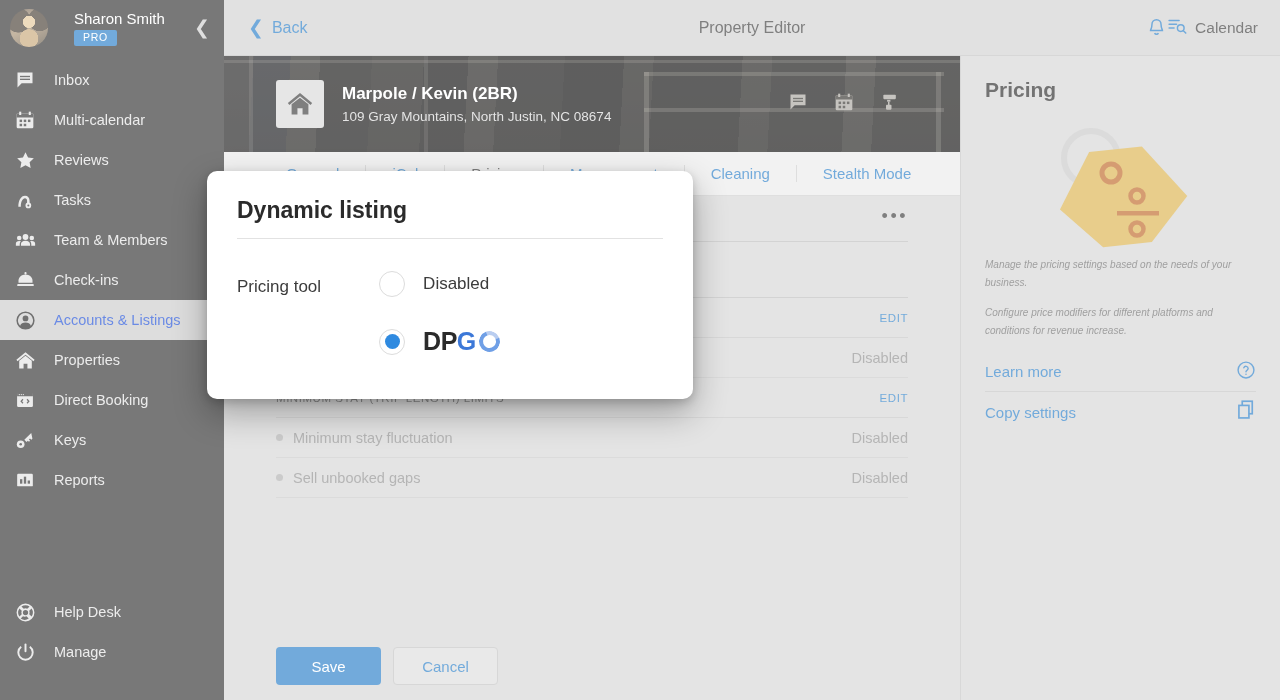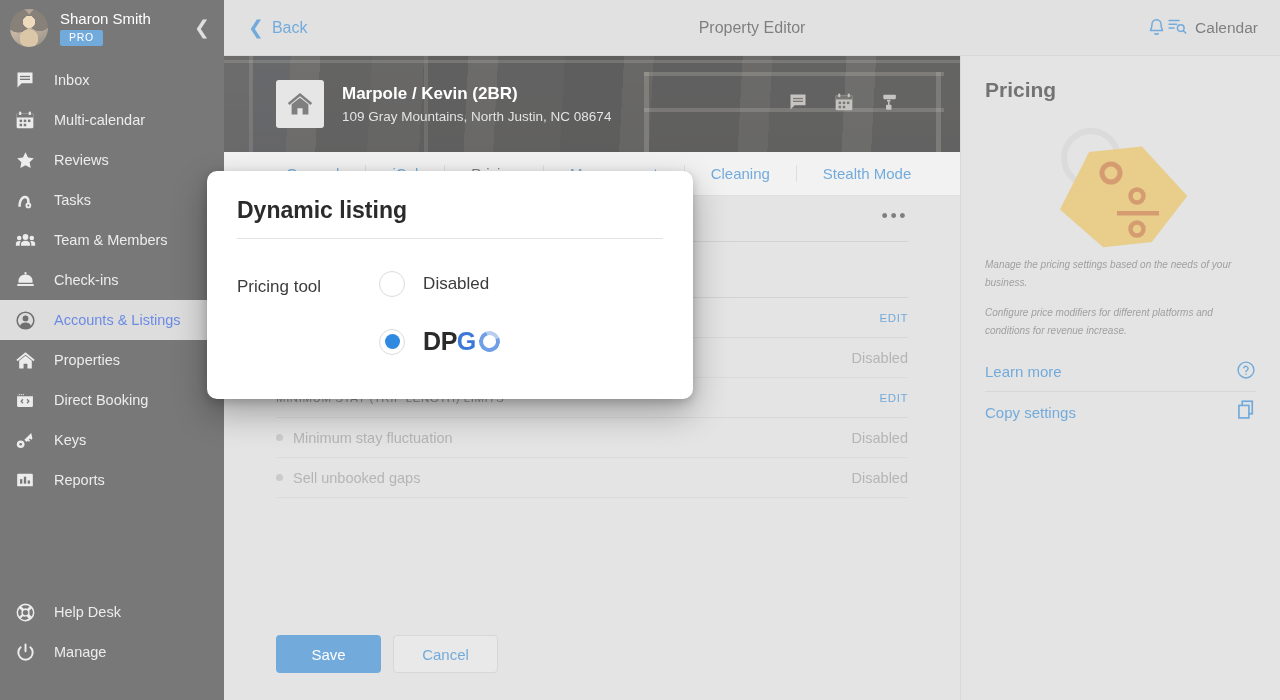--- a/index.html
+++ b/index.html
@@ -15,21 +15,21 @@
   .sidebar {
     width: 224px; height: 700px;
     background: #333333;
     color: #e8e8e8;
     display: flex; flex-direction: column;
     flex: 0 0 224px;
     position: relative; z-index: 5;
   }
   .side-user {
     height: 56px; display: flex; align-items: center;
-    padding: 0 12px 0 10px; gap: 12px; position: relative;
+    padding: 0 12px 0 10px; gap: 26px; position: relative;
   }
   .avatar {
     width: 38px; height: 38px; border-radius: 50%;
     flex: 0 0 38px;
     background:
       radial-gradient(circle at 50% 78%, #c8a97a 0 26%, transparent 27%),
       radial-gradient(circle at 50% 34%, #e6c89b 0 19%, transparent 20%),
       radial-gradient(circle at 22% 30%, #4a4036 0 30%, transparent 31%),
       radial-gradient(circle at 78% 28%, #4a4036 0 28%, transparent 29%),
       linear-gradient(150deg,#6d6053 0%, #a99274 45%, #5d5446 100%);
@@ -156,21 +156,21 @@
   .row {
     display: flex; align-items: center; height: 40px; gap: 10px;
     border-bottom: 1px solid #c9c9c9;
   }
   .row:last-child { border-bottom: none; }
   .bullet { width: 7px; height: 7px; border-radius: 50%; background: #b0b0b0; flex: 0 0 7px; }
   .row-label { font-size: 14.5px; color: #8f8f8f; }
   .row-val { margin-left: auto; font-size: 14.5px; color: #8f8f8f; }
 
   .footer-bar {
-    position: absolute; left: 0; right: 0; bottom: 12px; height: 68px;
+    position: absolute; left: 0; right: 0; bottom: 0; height: 68px;
     background: #d6d6d6; display: flex; align-items: center; padding-left: 52px; gap: 12px;
   }
   .btn-save {
     background: #2a7fc9; color: #fff; border: none; border-radius: 4px;
     height: 38px; width: 105px; font-size: 15px; cursor: pointer;
     font-family: "Liberation Sans", sans-serif;
   }
   .btn-cancel {
     background: #dedede; color: #2a7fc9; border: 1px solid #c2c2c2; border-radius: 4px;
     height: 38px; width: 105px; font-size: 15px; cursor: pointer;

